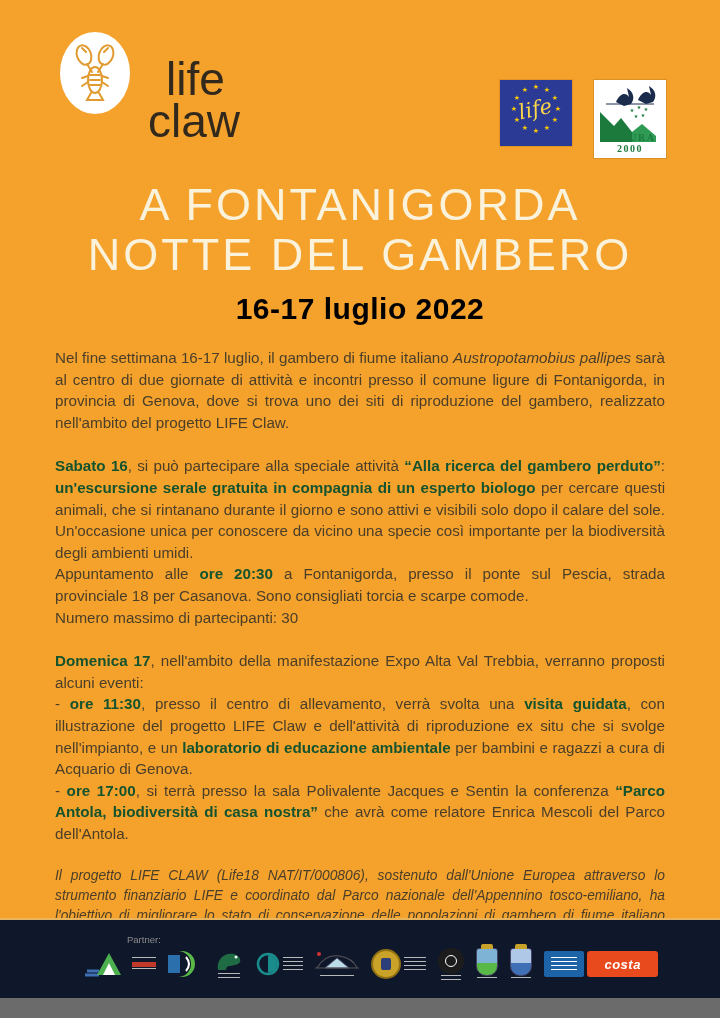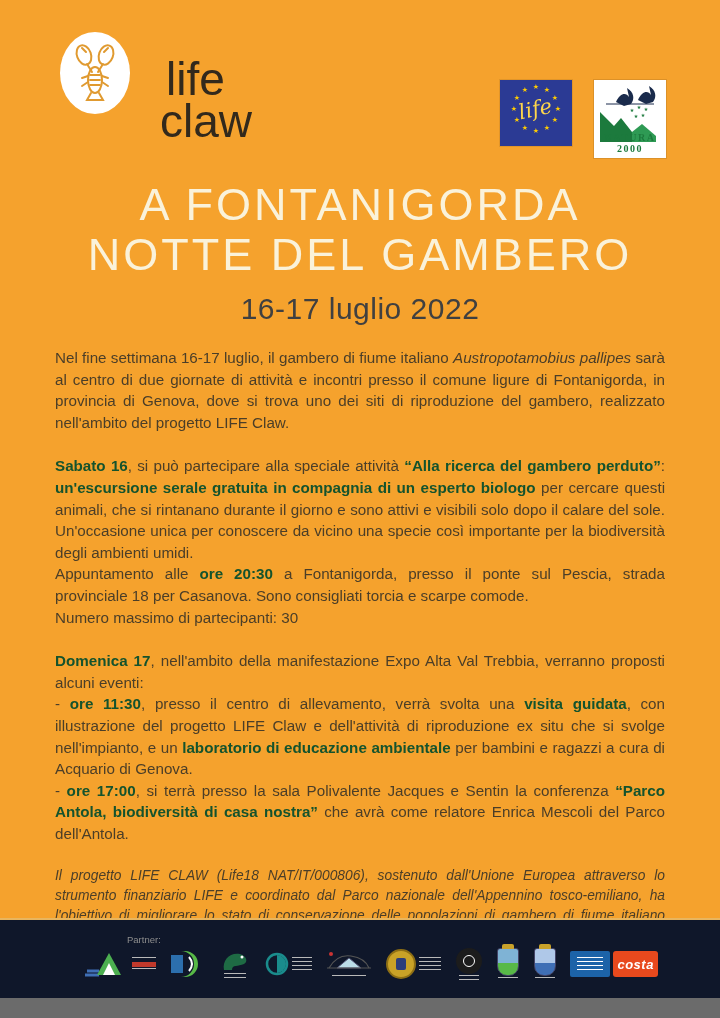--- a/index.html
+++ b/index.html
@@ -26,21 +26,21 @@
     background:#ffffff;
     display:flex;align-items:center;justify-content:center;
     margin-top:6px;
   }
   .lifeclaw .wordmark{
     margin-left:14px;line-height:0.92;
     color:#32291C;
     font-size:46px;font-weight:normal;letter-spacing:0;
   }
   .lifeclaw .wordmark .w1{display:block;margin-top:32px;margin-left:22px;}
-  .lifeclaw .wordmark .w2{display:block;margin-left:16px;}
+  .lifeclaw .wordmark .w2{display:block;margin-left:4px;}
 
   .toplogos{
     position:absolute;right:54px;top:80px;
     display:flex;align-items:flex-start;gap:22px;
   }
   .eu-flag{
     width:72px;height:66px;background:#2B3A94;
     position:relative;box-shadow:0 0 0 1px rgba(0,0,0,.08);
   }
   .natura{
@@ -60,21 +60,21 @@
   .title-block{
     position:absolute;top:180px;left:0;right:0;text-align:center;
     color:#FAF2DA;
   }
   .title-line{
     font-size:45px;line-height:50px;letter-spacing:3px;
     font-weight:normal;
   }
   .title-date{
     margin-top:12px;
-    font-size:30px;font-weight:normal;color:#404040;letter-spacing:0.5px;
+    font-size:30px;font-weight:bold;color:#000000;letter-spacing:0.5px;
   }
 
   
   .content{
     position:absolute;top:347px;left:55px;width:610px;
     color:#4B3E28;
     font-size:15.2px;line-height:21.6px;
     text-align:justify;
   }
   .content p{margin:0 0 22px 0;white-space:pre-line;}
@@ -111,21 +111,21 @@
   .shield{
     width:20px;height:26px;
     border-radius:3px 3px 10px 10px;
     position:relative;
   }
   .shield:before{
     content:"";position:absolute;top:-5px;left:4px;right:4px;height:5px;
     background:#c9a22a;border-radius:2px 2px 0 0;
   }
   .costa-badge{
-    height:26px;padding:0 4px;background:#E8491D;border-radius:3px;
+    height:26px;padding:0 17px;background:#E8491D;border-radius:3px;
     display:flex;align-items:center;color:#fff;
     font-size:13px;font-weight:bold;font-style:italic;letter-spacing:0.5px;
   }
   .acquario-badge{
     height:26px;width:40px;background:#1C63A8;border-radius:2px;
     display:flex;align-items:center;justify-content:center;
   }
   .acquario-badge .bars{
     width:26px;height:14px;
     background:repeating-linear-gradient(#ffffff 0 1.5px,transparent 1.5px 4px);

